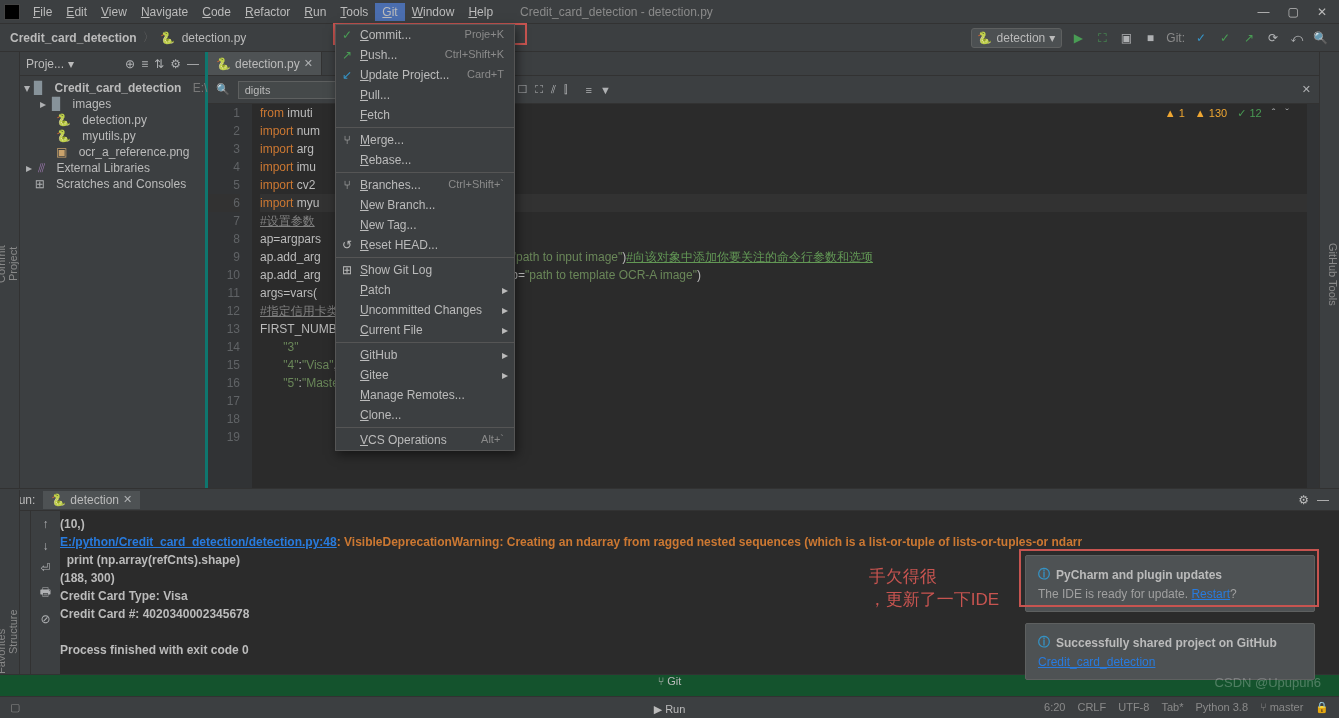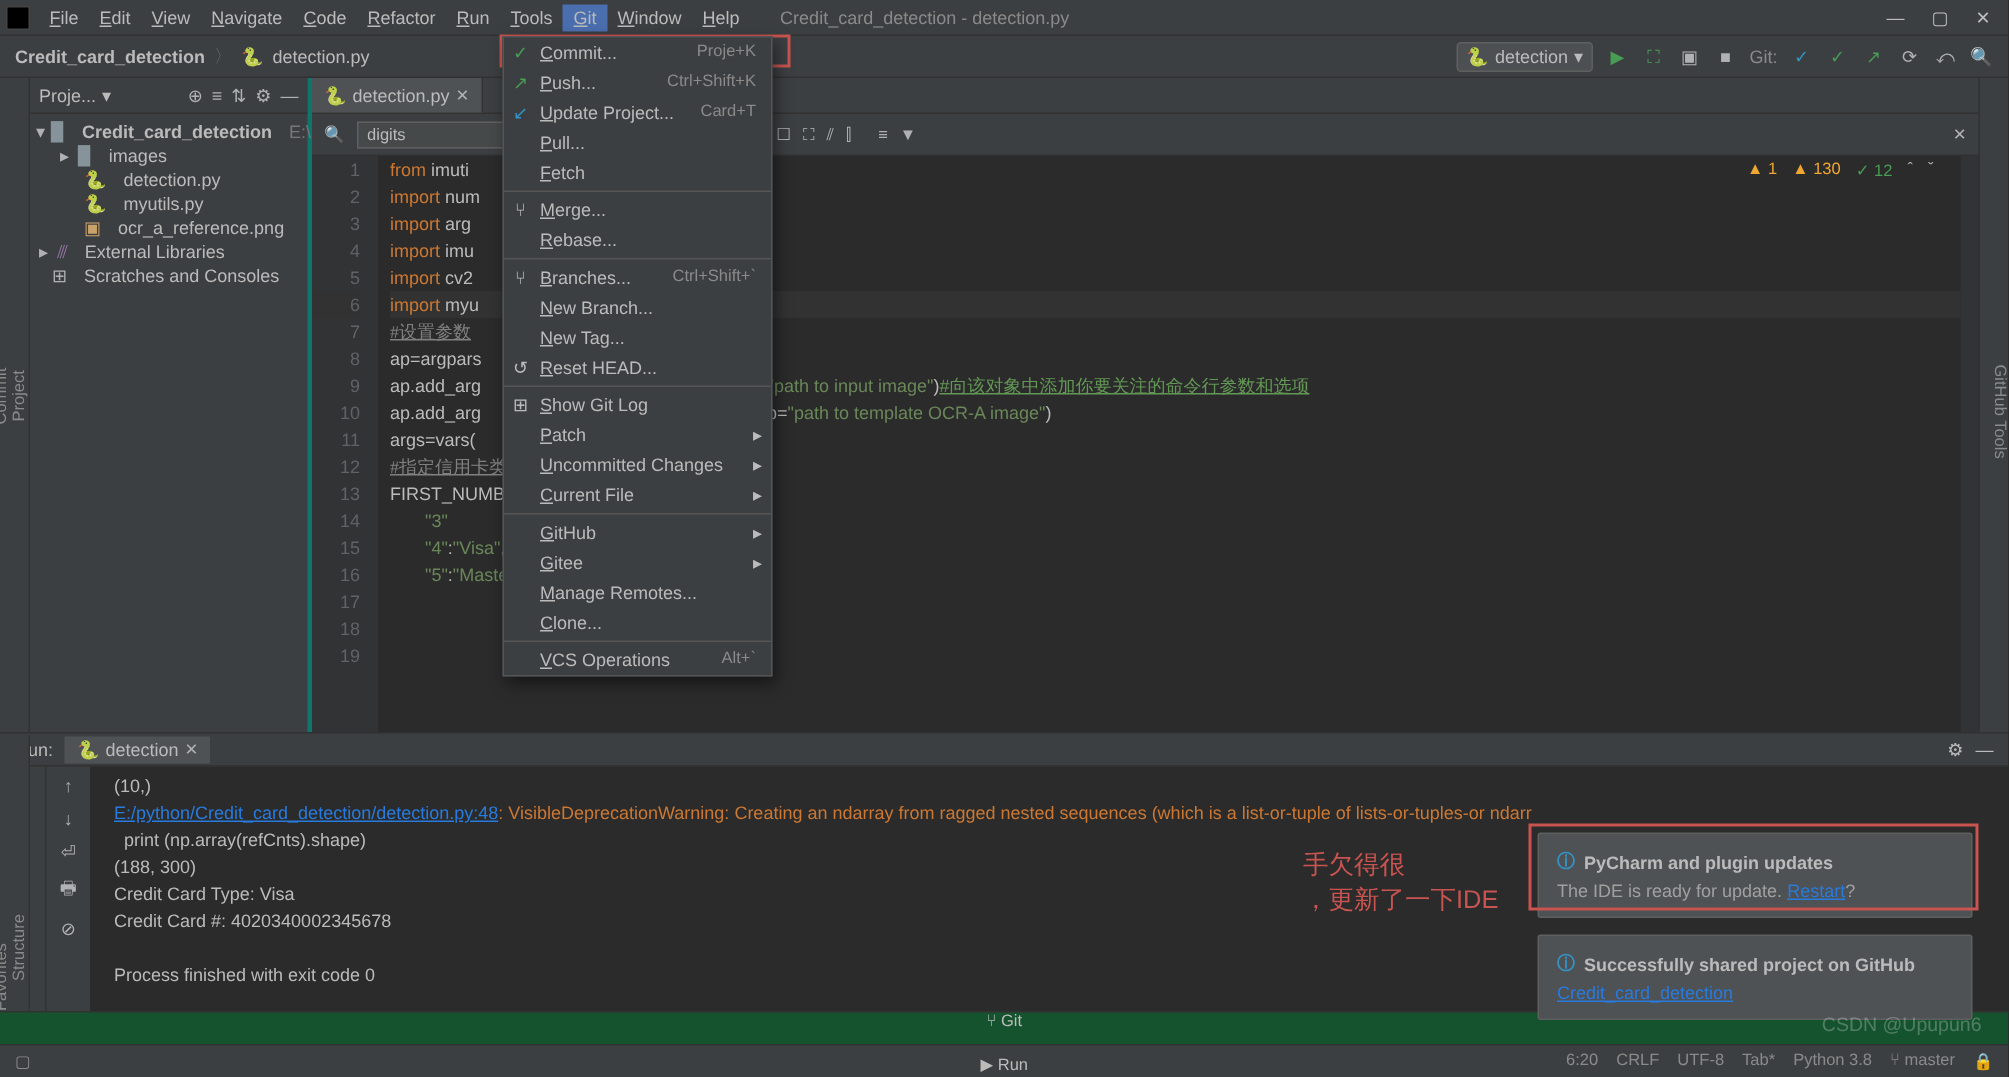--- a/index.html
+++ b/index.html
@@ -46,42 +46,42 @@
 .search-ctrl { color: #afb1b3; cursor: pointer; }
 .results-text { color: #8a8a8a; margin-left: 30px; }
 .inspector-bar { position: absolute; top: 55px; right: 30px; font-size: 11px; color: #afb1b3; display: flex; gap: 10px; }
 .warn-badge { color: #f0a732; }
 .gutter { width: 44px; background: #313335; color: #606366; text-align: right; padding-right: 12px; font-family: Consolas, monospace; font-size: 12px; line-height: 18px; }
 .code-area { display: flex; height: calc(100% - 52px); }
 .code { flex: 1; font-family: Consolas, monospace; font-size: 12px; line-height: 18px; padding-left: 8px; white-space: pre; overflow: hidden; }
 .minimap { width: 12px; background: #313335; }
 .kw { color: #cc7832; }
 .str { color: #6a8759; }
-.cmt-u { color: #808080; text-decoration: underline; font-family: Liberation Serif, serif; }
+.cmt-u { color: #808080; text-decoration: underline; }
 .cmt-cn { color: #629755; text-decoration: underline; }
 .hl-line { background: #323232; }
 
 .right-gutter { width: 20px; background: #3c3f41; border-left: 1px solid #323232; writing-mode: vertical-rl; text-align: center; padding-top: 8px; font-size: 11px; }
 .right-gutter span { color: #8a8a8a; }
 
 .git-menu { position: absolute; left: 335px; top: 24px; width: 180px; background: #3c3f41; border: 1px solid #555; box-shadow: 2px 4px 10px rgba(0,0,0,0.5); z-index: 100; font-size: 12px; }
 .menu-item { padding: 3px 10px 3px 24px; display: flex; position: relative; color: #bbbbbb; }
 .menu-shortcut { margin-left: auto; color: #8a8a8a; font-size: 11px; }
 .menu-sep { height: 1px; background: #555; margin: 2px 0; }
 .menu-icon { position: absolute; left: 4px; width: 14px; text-align: center; }
 .menu-arrow { position: absolute; right: 6px; }
 .highlight-box { position: absolute; border: 2px solid #c75450; pointer-events: none; }
 
 .run-panel { height: 186px; background: #2b2b2b; border-top: 1px solid #323232; display: flex; flex-direction: column; }
 .run-header { height: 22px; background: #3c3f41; display: flex; align-items: center; padding: 0 10px; border-bottom: 1px solid #323232; gap: 8px; }
 .run-tab { background: #4e5254; padding: 2px 8px; display: flex; align-items: center; gap: 4px; }
 .run-body { flex: 1; display: flex; }
 .run-gutter { width: 30px; background: #3c3f41; display: flex; flex-direction: column; align-items: center; gap: 8px; padding-top: 6px; }
 .run-gutter2 { width: 30px; background: #3c3f41; display: flex; flex-direction: column; align-items: center; gap: 8px; padding-top: 6px; border-left: 1px solid #323232; }
-.console { flex: 1; font-family: Consolas, monospace; font-size: 12px; line-height: 18px; padding: 4px 16px; white-space: pre; overflow: hidden; }
+.console { flex: 1; font-family: Consolas, monospace; font-size: 12px; line-height: 18px; padding: 4px 0; white-space: pre; overflow: hidden; font-weight: bold; }
 .link { color: #287bde; text-decoration: underline; }
 .err { color: #cc7832; }
 
 .notif { position: absolute; right: 24px; background: #4e5254; border: 1px solid #5e6060; padding: 10px 12px; width: 290px; font-size: 12px; border-radius: 2px; }
 .notif-title { font-weight: bold; color: #bbbbbb; display: flex; align-items: center; gap: 6px; }
 .notif-body { color: #a0a0a0; margin-top: 4px; }
 .info-icon { color: #3592c4; }
 
 .bottom-tabs { height: 22px; background: #14532d; display: flex; align-items: center; padding: 0 6px; border-top: 1px solid #323232; gap: 16px; font-size: 11px; flex-direction: column; }
 .status-bar { height: 22px; background: #3c3f41; display: flex; align-items: center; padding: 0 10px; border-top: 1px solid #323232; font-size: 11px; color: #8a8a8a; }

